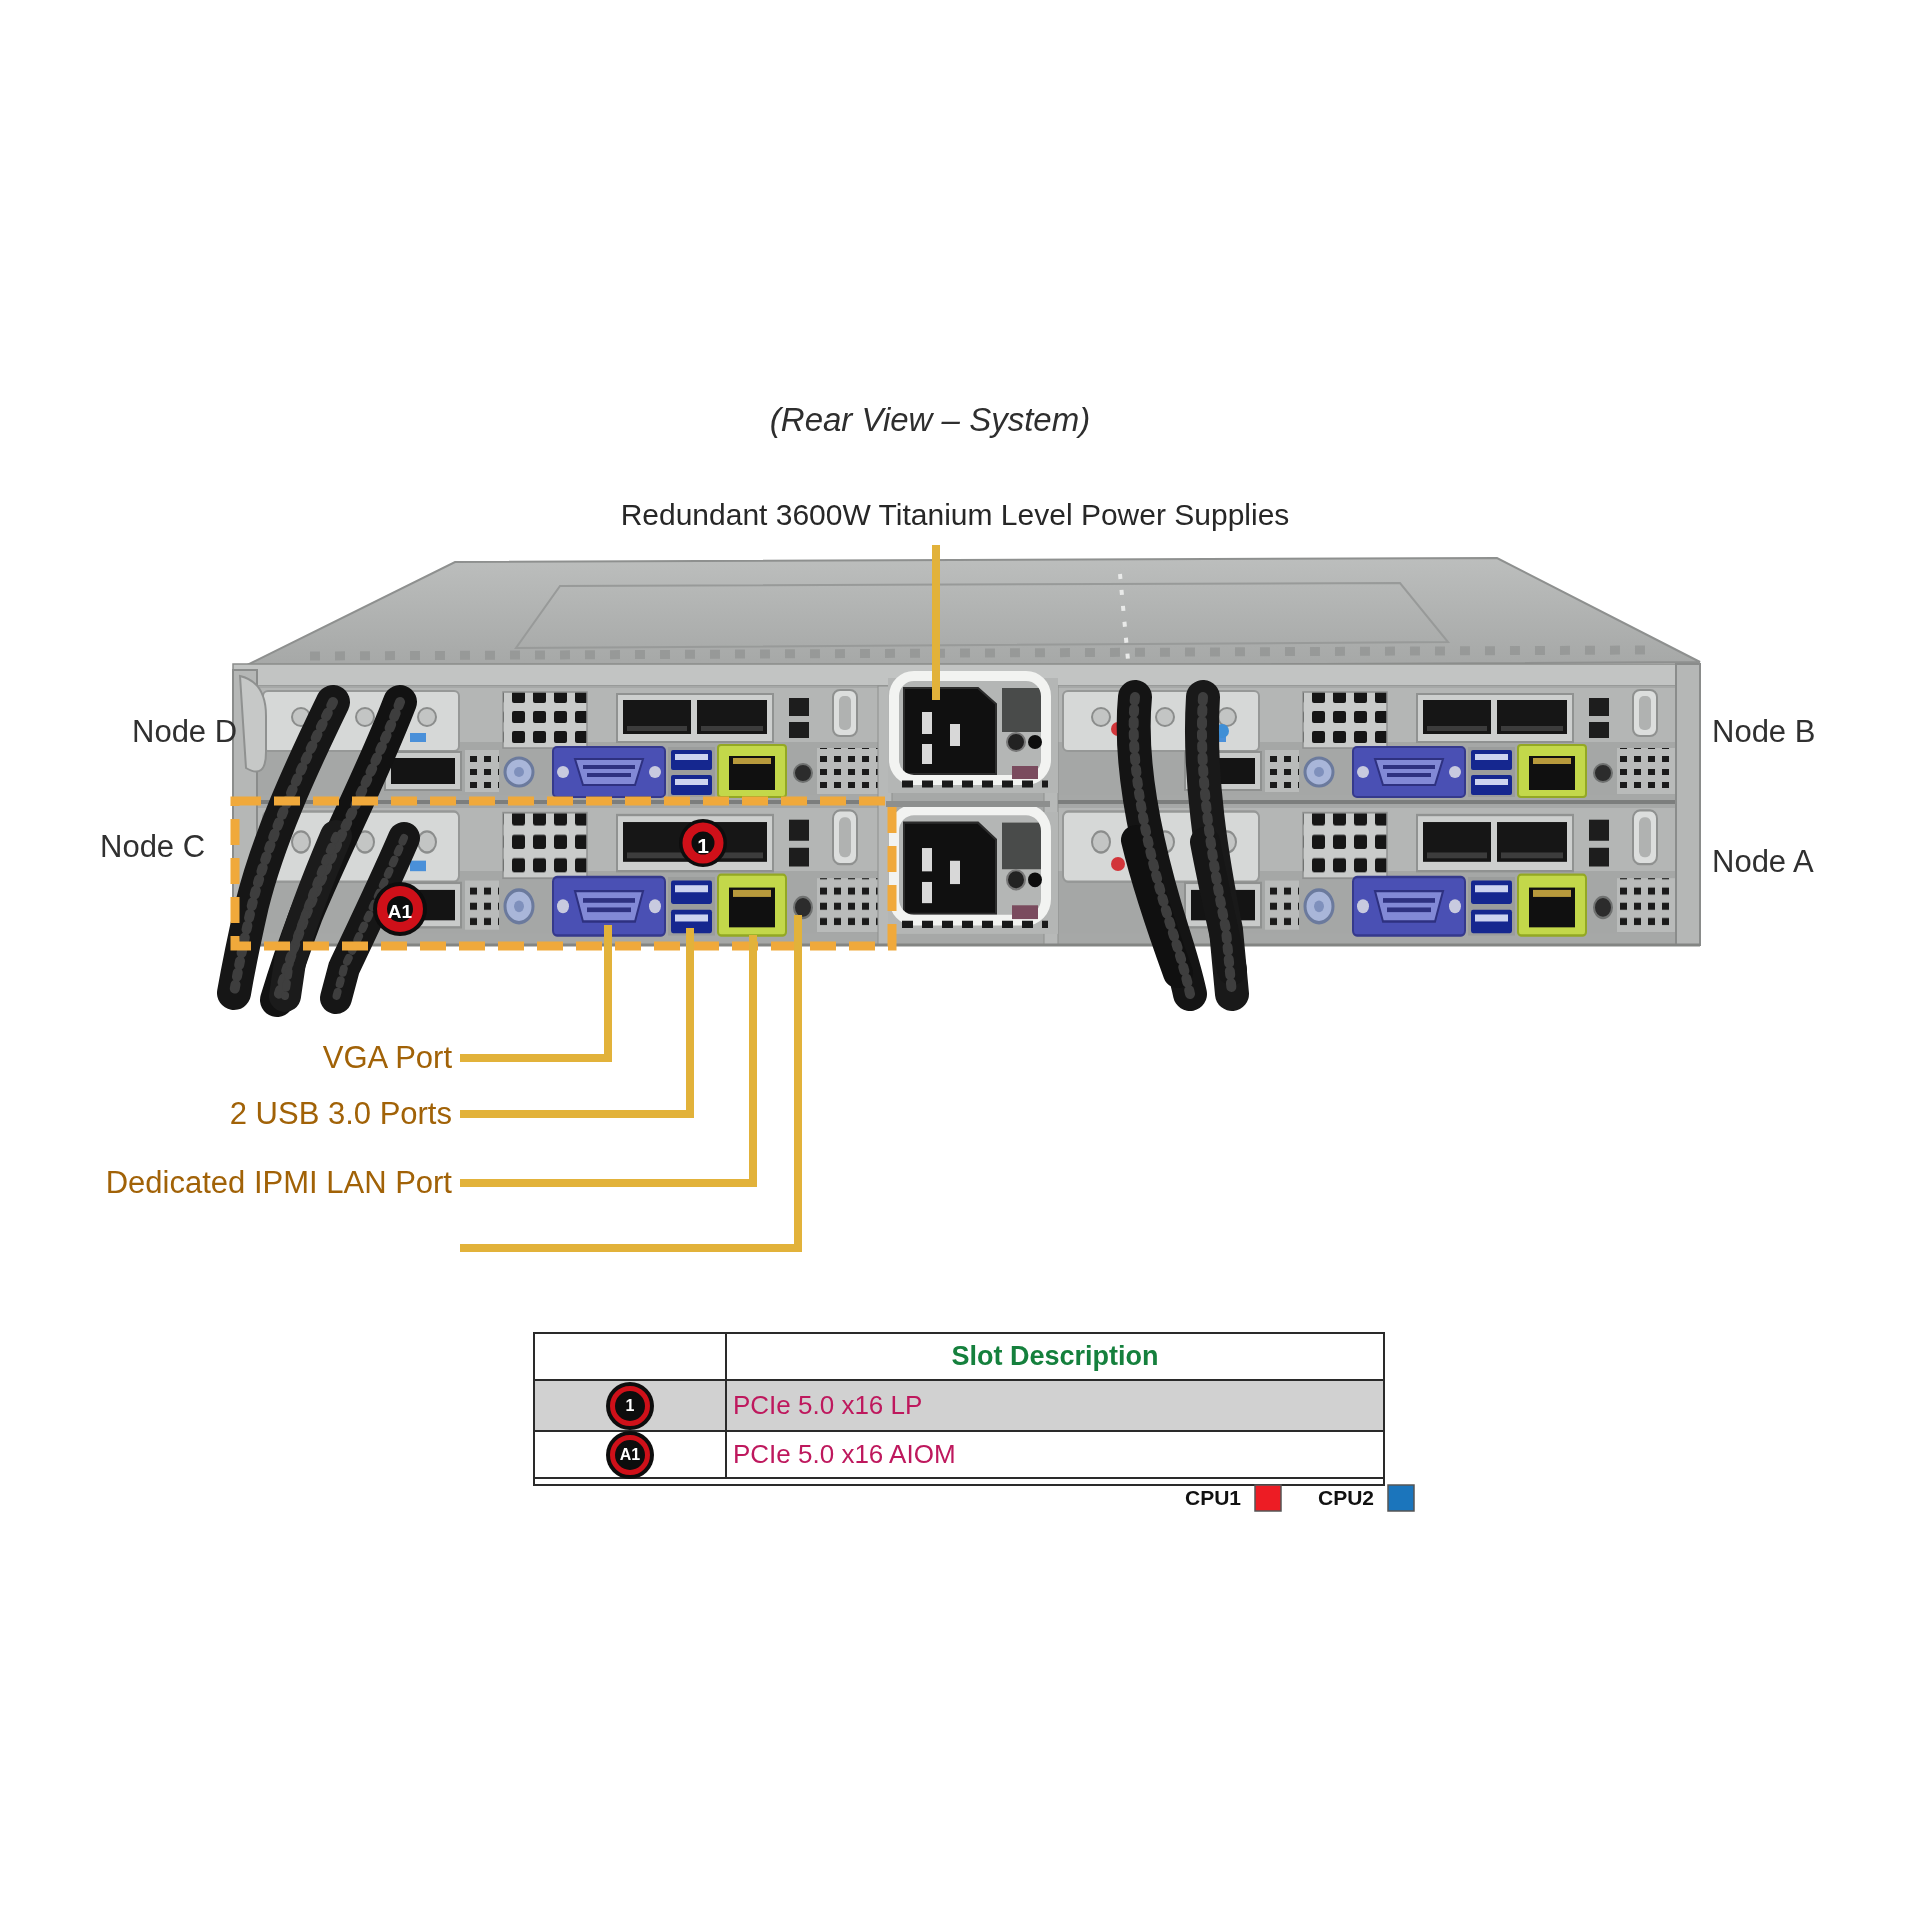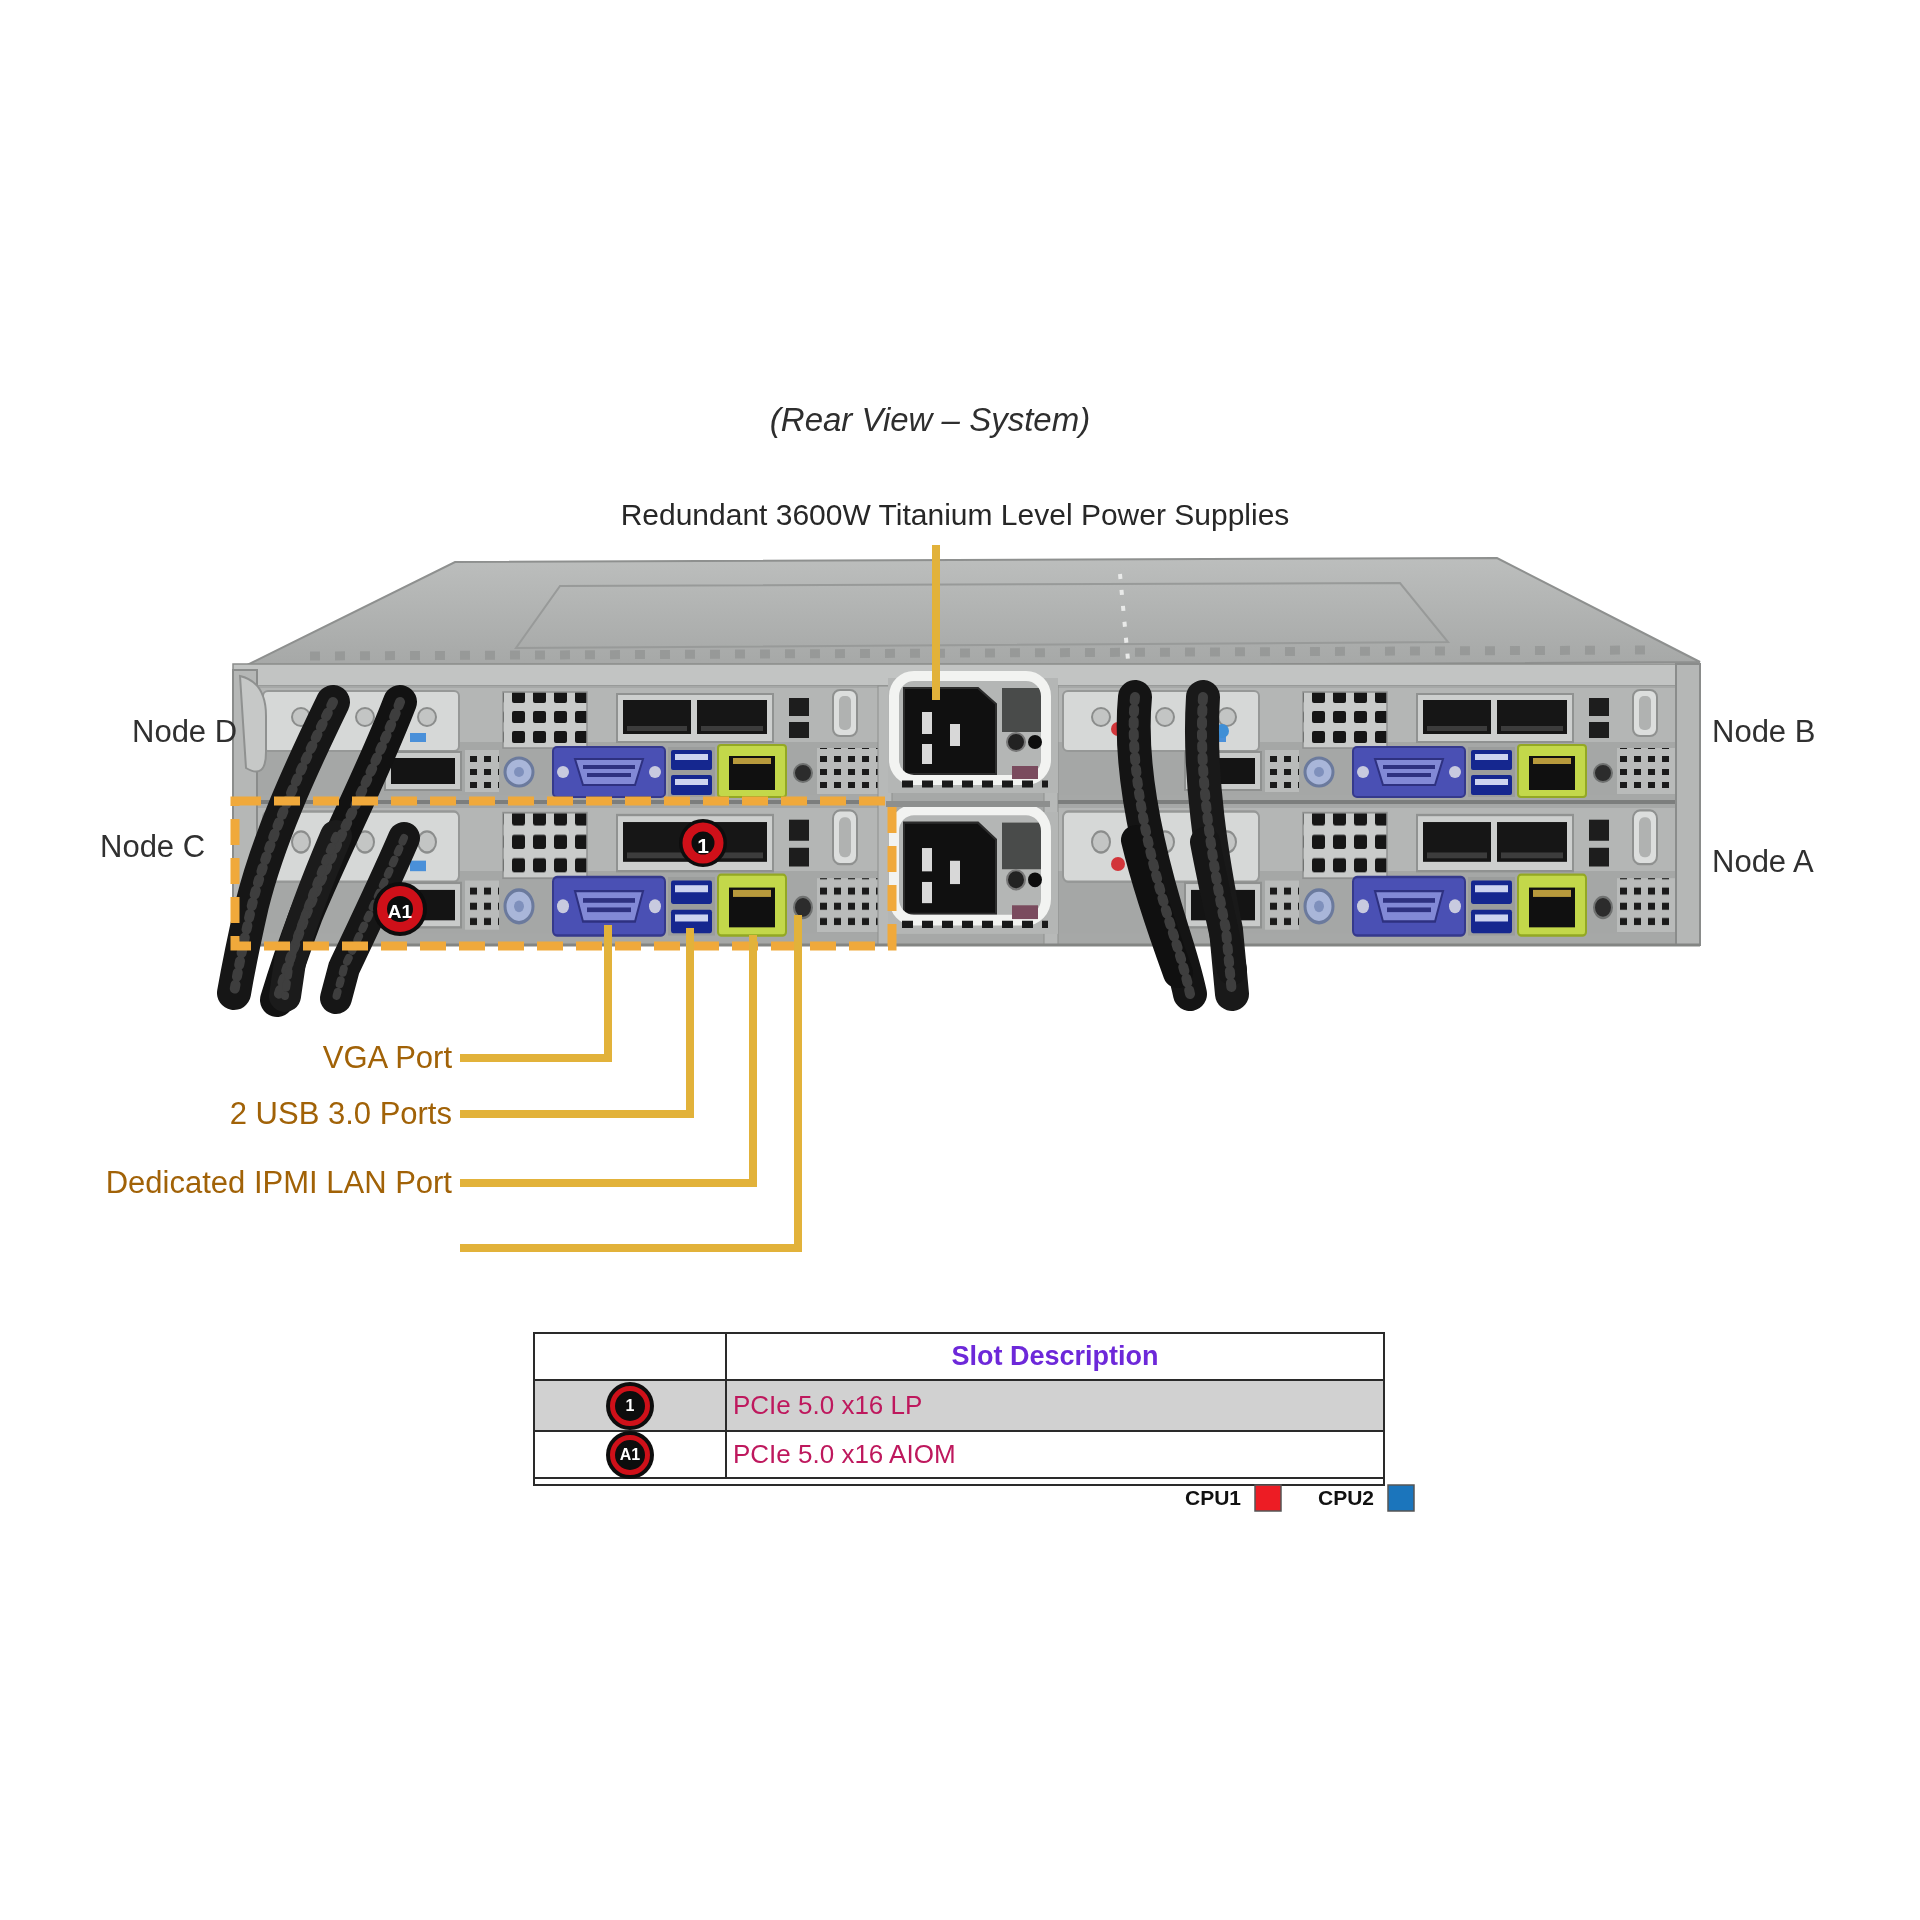--- a/index.html
+++ b/index.html
@@ -19,21 +19,21 @@
   #co-usb{top:1096px;}
   #co-ipmi{top:1165px;}
   #co-uid{top:1230px;}
   
   #slot-table{left:533px;top:1332px;width:852px;border:2px solid #2a2a2a;background:#fff;box-sizing:border-box;}
   .trow{display:flex;width:100%;box-sizing:border-box;border-bottom:2px solid #2a2a2a;align-items:stretch;}
   .tcell-badge{width:192px;border-right:2px solid #2a2a2a;display:flex;align-items:center;
                justify-content:center;box-sizing:border-box;}
   .tcell-desc{flex:1;display:flex;align-items:center;padding-left:6px;font-size:26px;color:#be185d;}
   #thead-row{height:47px;}
-  #thead-row .tcell-desc{justify-content:center;padding-left:0;font-weight:bold;font-size:27px;color:#6d28d9;}
+  #thead-row .tcell-desc{justify-content:center;padding-left:0;font-weight:bold;font-size:27px;color:#15803d;}
   #trow-1{height:51px;background:#d1d1d1;}
   #trow-2{height:47px;background:#ffffff;}
   #tspacer{height:5px;border-bottom:none;}
   .badge{width:30px;height:30px;border-radius:50%;background:#0d0d0d;border:5px solid #cf1019;
          box-shadow:0 0 0 4px #0d0d0d;color:#fff;font-weight:bold;font-size:16px;line-height:30px;
          text-align:center;}
   
   #cpu-legend{left:1185px;top:1484px;display:flex;align-items:center;gap:13px;}
   .legend-label{font-size:21px;font-weight:bold;color:#111;}
   .legend-swatch{display:block;}

